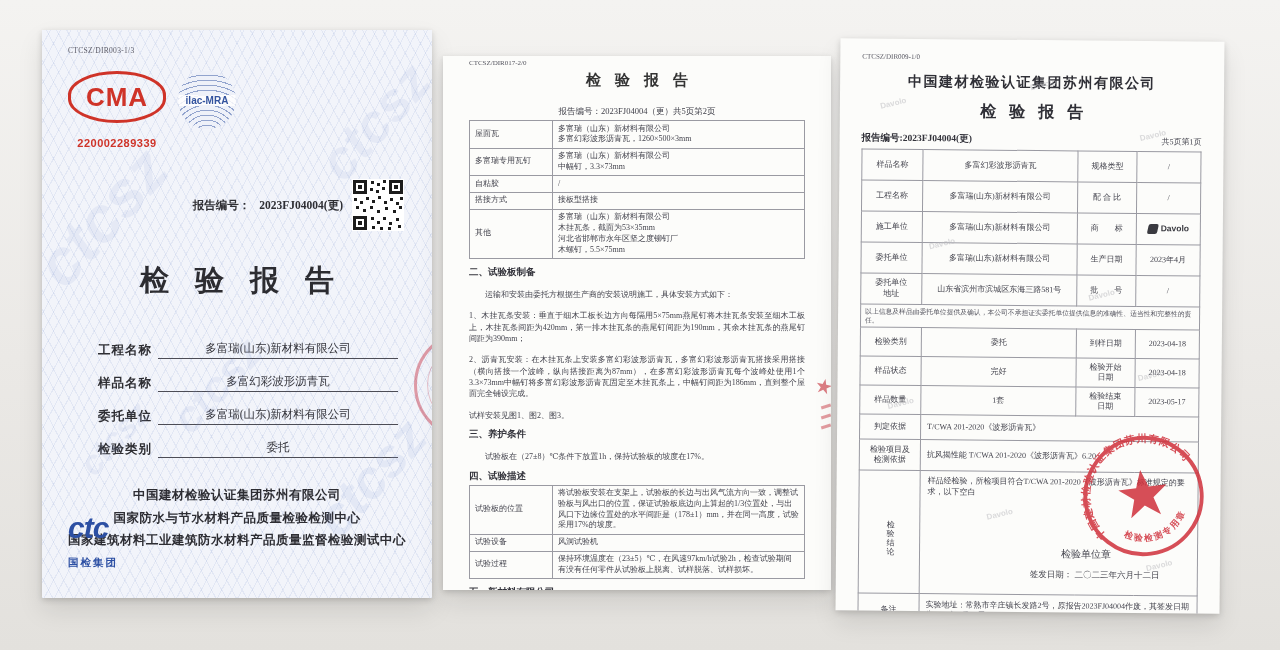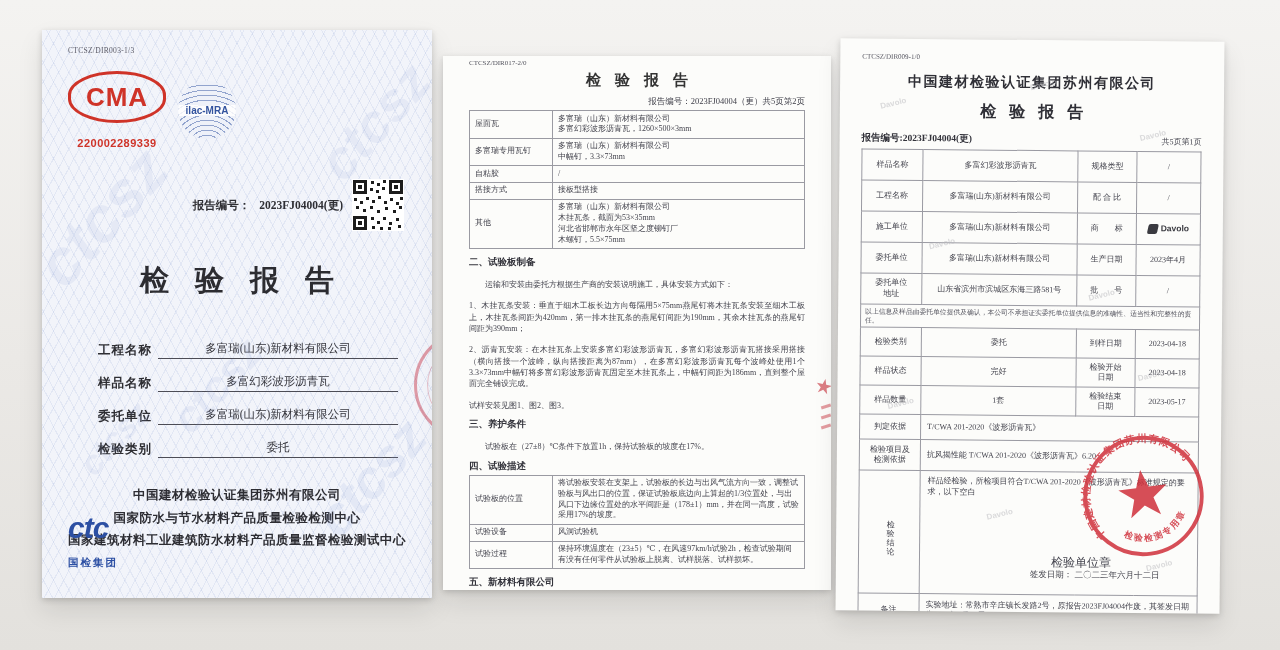--- a/index.html
+++ b/index.html
@@ -15,21 +15,21 @@
   
   #p1{left:42px;top:30px;width:390px;height:568px;
     background-color:#f2f4fa;
     background-image:
       repeating-linear-gradient(62deg, rgba(120,145,205,.13) 0 1px, transparent 1px 9px),
       repeating-linear-gradient(-62deg, rgba(120,145,205,.13) 0 1px, transparent 1px 9px);
   }
   .p1pad{position:relative;height:100%;padding:16px 26px;box-sizing:border-box;}
   .doccode{font-size:7.5px;color:#5a5a66;letter-spacing:.3px;}
   .wm{position:absolute;color:#8fa3d8;opacity:.28;font-style:italic;font-weight:bold;font-family:"Liberation Sans",sans-serif;pointer-events:none;}
-  .logorow{display:flex;align-items:center;gap:12px;margin-top:16px;justify-content:flex-start;}
+  .logorow{display:flex;gap:12px;margin-top:16px;justify-content:flex-start;}
   .cma{display:flex;flex-direction:column;align-items:center;}
   .cmabox{width:92px;height:46px;border:3px solid #cf3328;border-radius:50% / 46%;display:flex;align-items:center;justify-content:center;
     color:#cf3328;font-family:"Liberation Sans",sans-serif;font-weight:900;font-size:26px;letter-spacing:1px;}
   .cmanum{color:#cf3328;font-family:"Liberation Sans",sans-serif;font-weight:bold;font-size:11px;letter-spacing:.5px;margin-top:14px;}
   .ilac{width:58px;height:58px;border-radius:50%;position:relative;overflow:hidden;
     background:repeating-radial-gradient(circle at 50% 120%, rgba(70,100,170,.55) 0 1px, transparent 1px 5px),#eef1f9;
     display:flex;align-items:center;justify-content:center;}
   .ilacband{background:rgba(255,255,255,.85);width:100%;text-align:center;font-family:"Liberation Sans",sans-serif;
     font-weight:900;font-size:10px;color:#33539e;}
   .cnaswrap{display:flex;align-items:center;gap:8px;}
@@ -50,21 +50,21 @@
   .ctc{font-family:"Liberation Sans",sans-serif;font-weight:900;font-size:30px;color:#2c4fa3;line-height:.75;letter-spacing:-1px;font-style:italic;}
   .ctcsub{font-family:"Liberation Sans",sans-serif;font-weight:bold;font-size:10.5px;color:#2c4fa3;letter-spacing:2px;margin-top:17px;}
   .p1date{position:absolute;left:0;right:0;bottom:14px;text-align:center;font-size:13px;letter-spacing:3px;color:#2e2e33;}
   .sealpartial1{position:absolute;width:104px;height:104px;border:3.5px solid rgba(195,45,65,.45);border-radius:50%;right:-92px;top:300px;}
   .sealpartial1::after{content:"";position:absolute;inset:10px;border:1px solid rgba(195,45,65,.25);border-radius:50%;}
 
   
   .scan{color:#44444e;}
   .code2{font-size:7px;color:#55555f;}
   .t2{text-align:center;font-size:15px;font-weight:bold;letter-spacing:14px;text-indent:14px;color:#333;}
-  .repline2{display:flex;justify-content:flex-end;font-size:8.5px;margin-top:6px;color:#3e3e48;}
+  .repline2{display:flex;justify-content:center;font-size:8.5px;margin-top:16px;color:#3e3e48;}
   .sech{font-size:9.5px;font-weight:bold;margin-top:7px;color:#33333b;}
   table{border-collapse:collapse;width:100%;}
   td{border:1px solid #9a9aa2;font-size:8px;padding:2.5px 5px;vertical-align:middle;color:#44444e;line-height:1.35;}
   .ml{white-space:pre-line;}
   .lblcol{width:72px;}
   .para{font-size:8px;line-height:1.42;margin-top:10px;text-align:justify;}
   .indent{text-indent:16px;}
 
   #p2{left:443px;top:56px;width:388px;height:534px;}
   .p2pad{position:relative;height:100%;padding:3px 26px;box-sizing:border-box;}
@@ -79,21 +79,21 @@
   .t3org{text-align:center;font-size:14px;font-weight:bold;letter-spacing:1.5px;color:#2f2f36;margin-top:12px;}
   .t3{text-align:center;font-size:16px;font-weight:bold;letter-spacing:13px;text-indent:13px;color:#2f2f36;margin-top:10px;}
   .repline3{display:flex;justify-content:space-between;align-items:flex-end;margin-top:10px;}
   .repno3{font-size:9.5px;font-weight:bold;color:#33333b;}
   .pg3{font-size:8px;color:#44444e;}
   #p3 td{font-size:8px;padding:3px 4px;text-align:center;}
   #p3 td.lv{text-align:left;padding-left:6px;}
   .notecell{font-size:6.8px !important;text-align:left !important;padding:2px 4px !important;color:#55555f;}
   .vert{writing-mode:vertical-rl;text-orientation:upright;letter-spacing:9px;font-weight:normal;}
   .conclcell{position:relative;height:112px;text-align:left !important;vertical-align:top !important;padding:5px 7px !important;}
-  .stampline{position:absolute;right:86px;bottom:24px;font-size:12px;color:#44444e;}
+  .stampline{position:absolute;right:86px;bottom:34px;font-size:10px;color:#44444e;}
   .signline{position:absolute;left:110px;bottom:14px;font-size:8.5px;color:#3d3d46;}
   .brandcell{display:flex;align-items:center;justify-content:center;gap:3px;}
   .brandglyph{width:10px;height:10px;background:#3a3a40;border-radius:2px;display:inline-block;transform:skewX(-12deg);}
   .brandname{font-family:"Liberation Sans",sans-serif;font-weight:bold;font-size:8.5px;color:#3a3a40;}
   .seal3{position:absolute;right:14px;top:392px;width:126px;height:126px;opacity:.85;transform:rotate(-8deg);}
   .wm3{position:absolute;color:#b9b9bd;opacity:.5;font-family:"Liberation Sans",sans-serif;font-weight:bold;font-size:8px;transform:rotate(-14deg);pointer-events:none;}
 </style>
 </head>
 <body>
 

